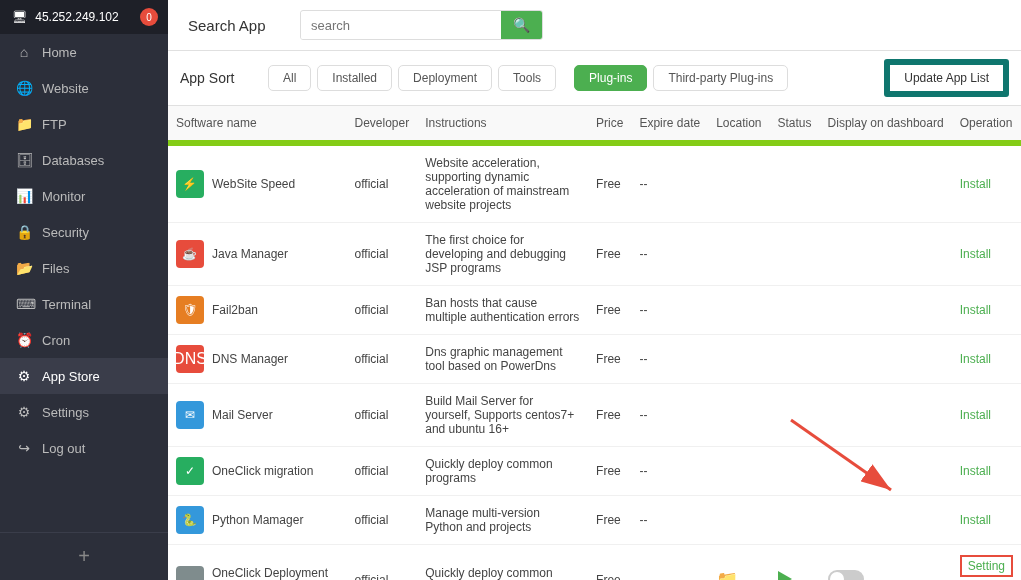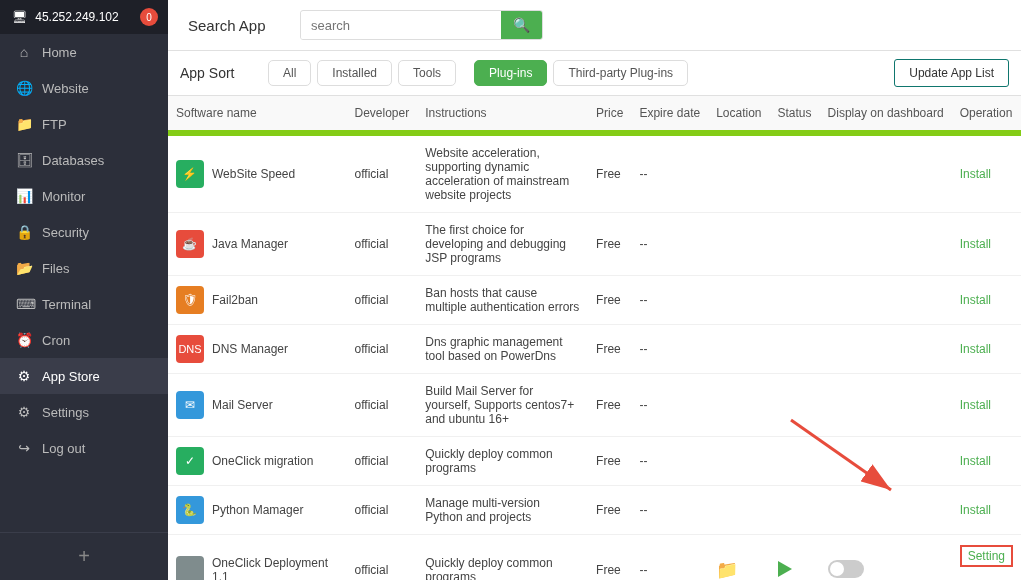--- a/index.html
+++ b/index.html
@@ -137,21 +137,21 @@
     .sort-btn.active {
       background: #4caf50;
       color: #fff;
       border-color: #4caf50;
       margin-left: 12px;
     }
     .update-btn {
       margin-left: auto;
       padding: 6px 14px;
       background: #fff;
-      border: 1px solid #0f766e;
+      border: 6px solid #0f766e;
       border-radius: 3px;
       cursor: pointer;
       font-size: 12px;
       color: #333;
     }
 
     
     .table-container {
       flex: 1;
       overflow-y: auto;
@@ -323,20 +323,21 @@
       <button class="search-btn">🔍</button>
     </div>
   </div>
 
   <div class="sortbar">
     <span class="sortbar-label">App Sort</span>
 
     <div id="sort-buttons" style="display:flex; gap:6px; align-items:center;">
         <button class="sort-btn">All</button>
         <button class="sort-btn">Installed</button>
+        <button class="sort-btn">Deployment</button>
         <button class="sort-btn">Tools</button>
         <button class="sort-btn active">Plug-ins</button>
         <button class="sort-btn">Third-party Plug-ins</button>
       </div>
     <button class="update-btn">Update App List</button>
   </div>
 
   <div class="table-container table-wrapper">
     <table>
       <thead>
@@ -397,21 +398,21 @@
             <td>Free</td>
             <td>--</td>
             <td></td>
             <td></td>
             <td></td>
             <td><a class="install-link">Install</a></td>
           </tr>
           <tr>
             <td>
               <div class="app-name-cell">
-                <div class="app-icon" style="background:#e74c3c; color:white; font-size:11px;">DNS</div>
+                <div class="app-icon" style="background:#e74c3c; color:white; font-size:16px;">DNS</div>
                 <span>DNS Manager</span>
               </div>
             </td>
             <td>official</td>
             <td>Dns graphic management tool based on PowerDns</td>
             <td>Free</td>
             <td>--</td>
             <td></td>
             <td></td>
             <td></td>

